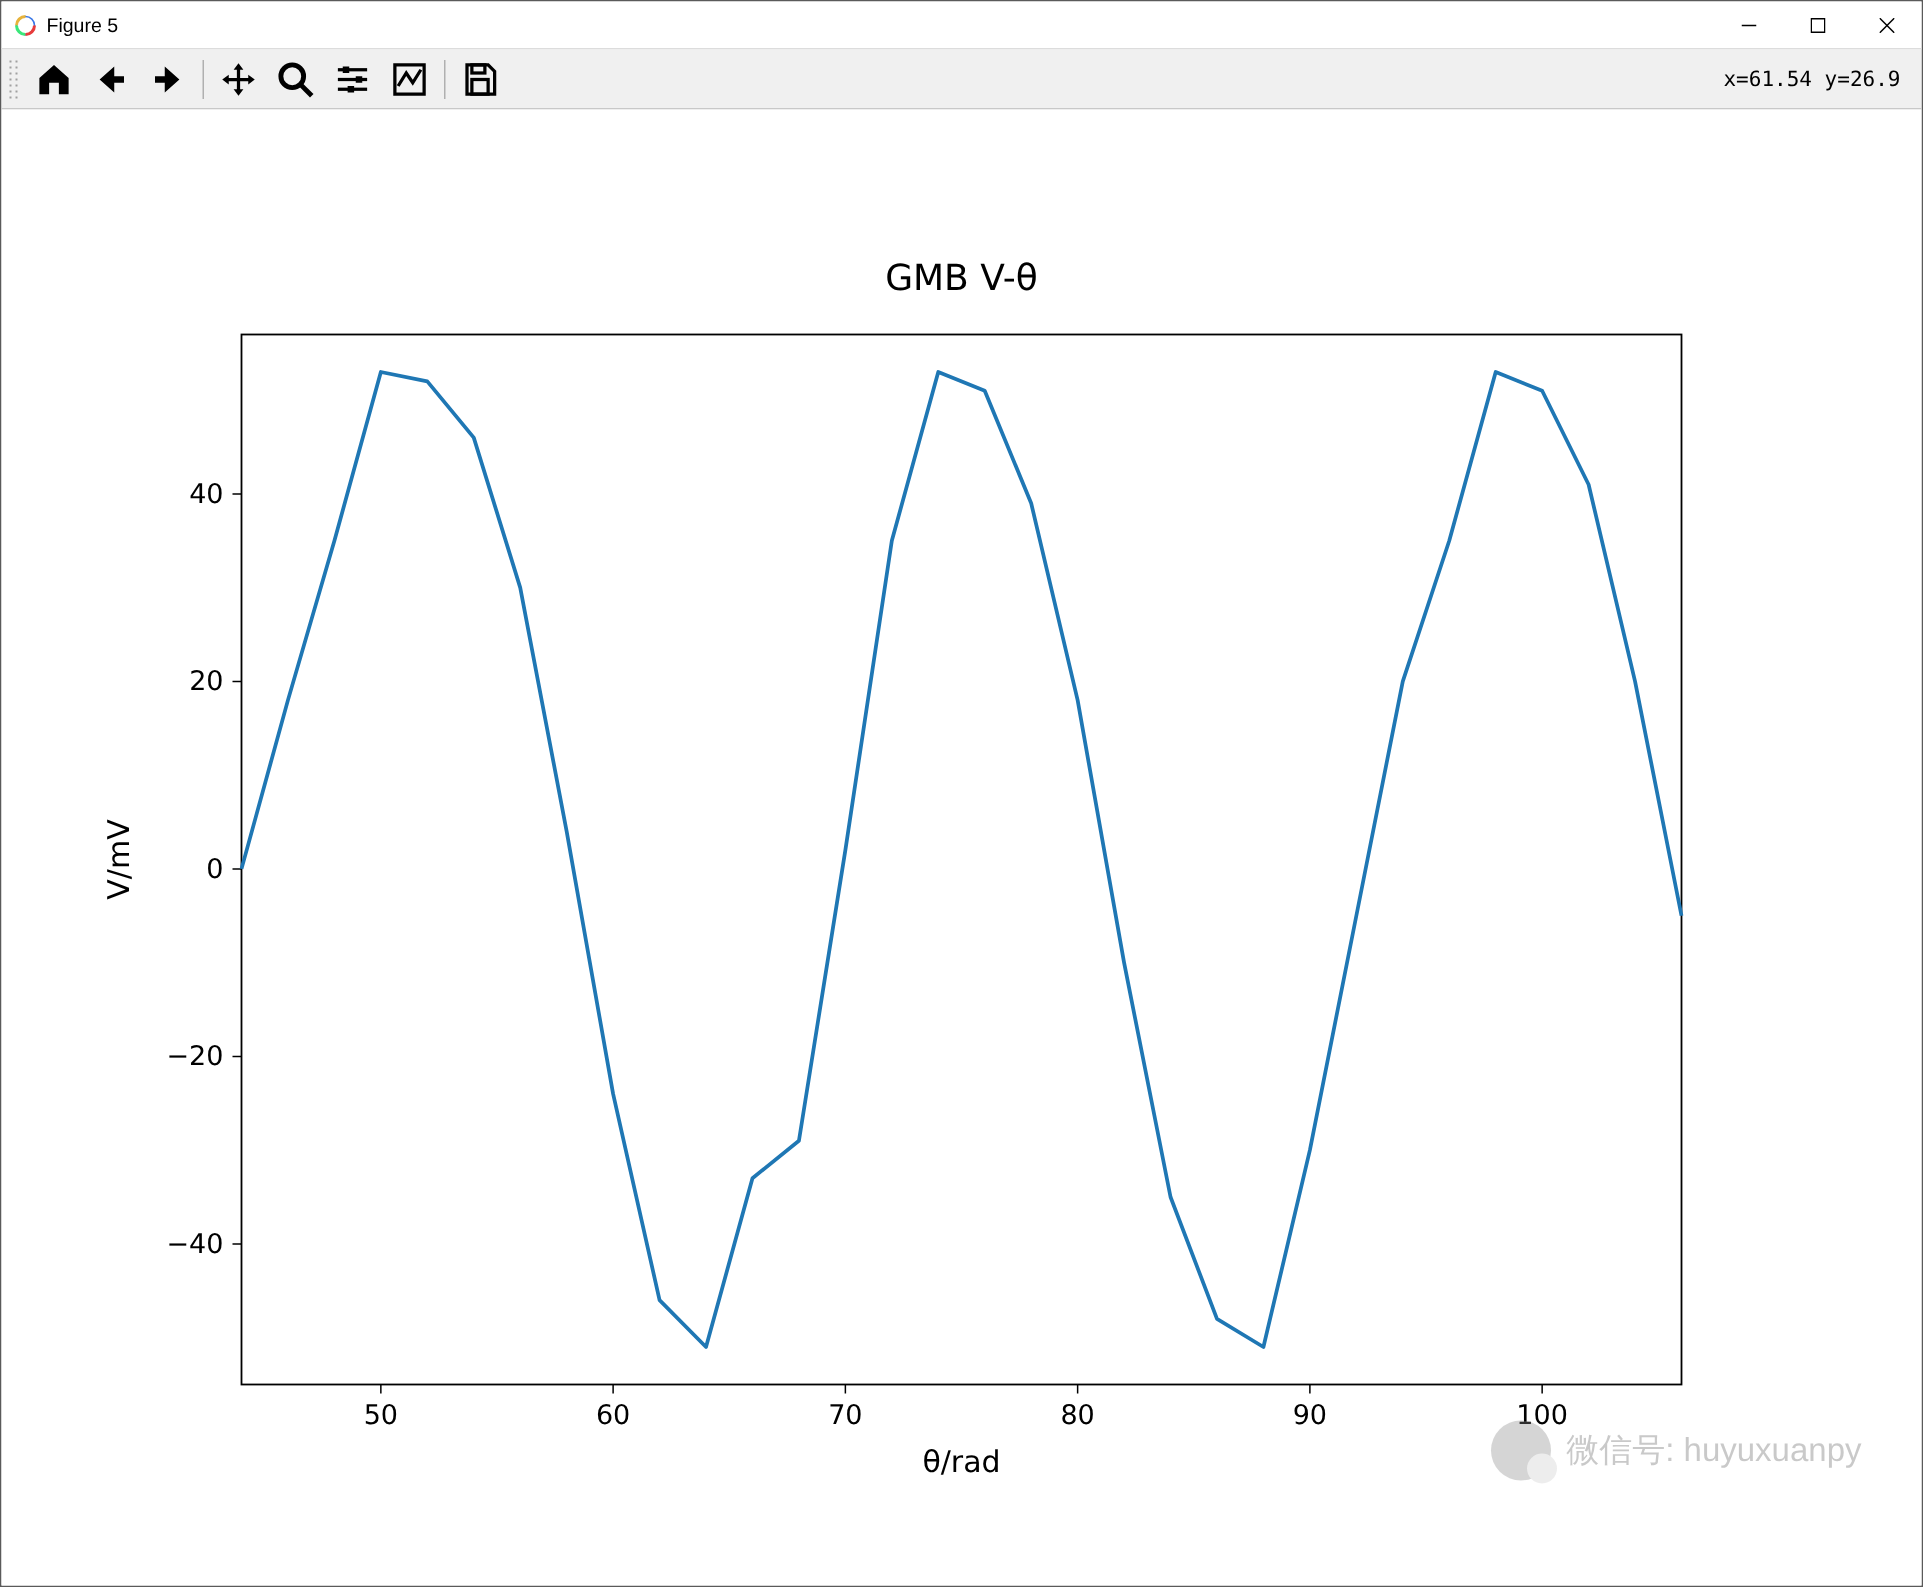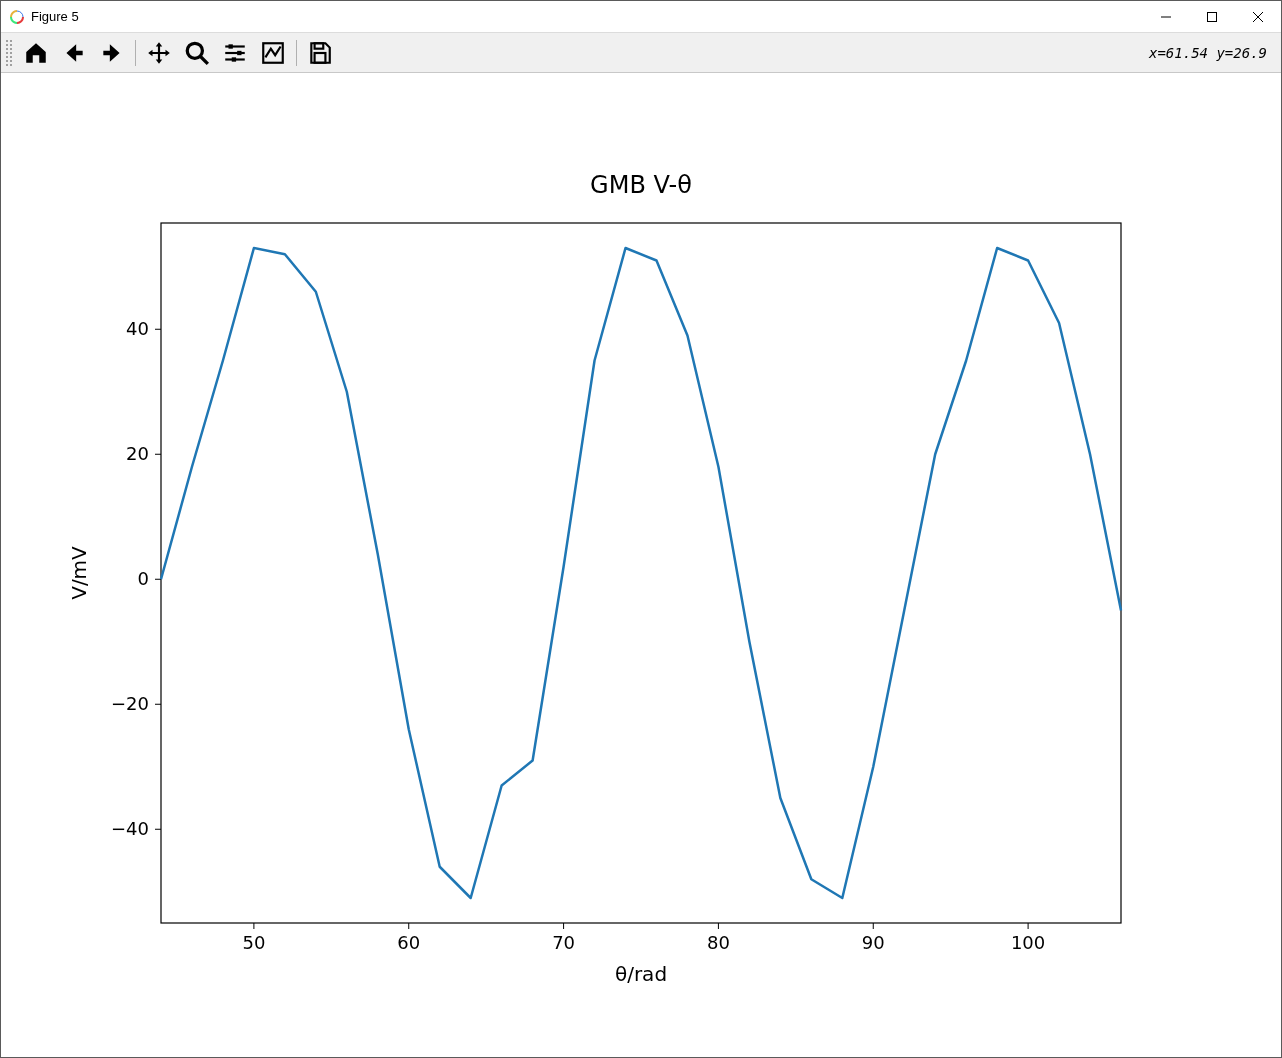--- a/index.html
+++ b/index.html
@@ -42,21 +42,20 @@
     font-family: "Segoe UI Symbol", sans-serif;
   }
 
   .toolbar {
     height: 48px;
     background: #f0f0f0;
     border-bottom: 1px solid #c8c8c8;
     display: flex;
     align-items: center;
     padding: 0 4px;
-    font-style: italic;
   }
   .grip {
     width: 8px; height: 28px;
     background-image: radial-gradient(#a0a0a0 1px, transparent 1px);
     background-size: 4px 4px;
     margin-right: 4px;
   }
   .tbtn {
     width: 38px; height: 36px;
     display: flex; align-items: center; justify-content: center;
@@ -236,15 +235,19 @@
           <line x1="160" y1="381.25000000000006" x2="154" y2="381.25000000000006" stroke="#000" stroke-width="1"></line>
           <text x="148" y="387.25000000000006" text-anchor="end" class="tick-label">20</text>
           <line x1="160" y1="256.25" x2="154" y2="256.25" stroke="#000" stroke-width="1"></line>
           <text x="148" y="262.25" text-anchor="end" class="tick-label">40</text>
           <text x="640" y="120" text-anchor="middle" class="chart-title">GMB V-θ</text>
           <text x="640" y="908" text-anchor="middle" class="axis-label">θ/rad</text>
           <text x="0" y="0" text-anchor="middle" class="axis-label" transform="translate(85,500) rotate(-90)">V/mV</text>
           <path d="M160 506.25 L190.96774193548387 393.75 L221.93548387096774 287.5 L252.90322580645162 175 L283.8709677419355 181.25 L314.8387096774194 218.75 L345.80645161290323 318.75 L376.7741935483871 481.25 L407.741935483871 656.25 L438.7096774193549 793.75 L469.6774193548387 825 L500.6451612903226 712.5 L531.6129032258065 687.5 L562.5806451612904 493.75 L593.5483870967741 287.5 L624.516129032258 175 L655.483870967742 187.5 L686.4516129032257 262.5 L717.4193548387098 393.75 L748.3870967741935 568.75 L779.3548387096774 725 L810.3225806451612 806.25 L841.2903225806452 825 L872.258064516129 693.75 L903.2258064516129 537.5 L934.1935483870967 381.25000000000006 L965.1612903225807 287.5 L996.1290322580645 175 L1027.0967741935483 187.5 L1058.0645161290322 250 L1089.032258064516 381.25000000000006 L1120 537.5 " fill="none" stroke="#1f77b4" stroke-width="2.5" stroke-linejoin="round"></path>
         </g>
     </svg>
+    <div class="watermark">
+      <span class="wicon"></span>
+      <span>微信号: huyuxuanpy</span>
+    </div>
   </div>
 
 </div>
 
 </body></html>

